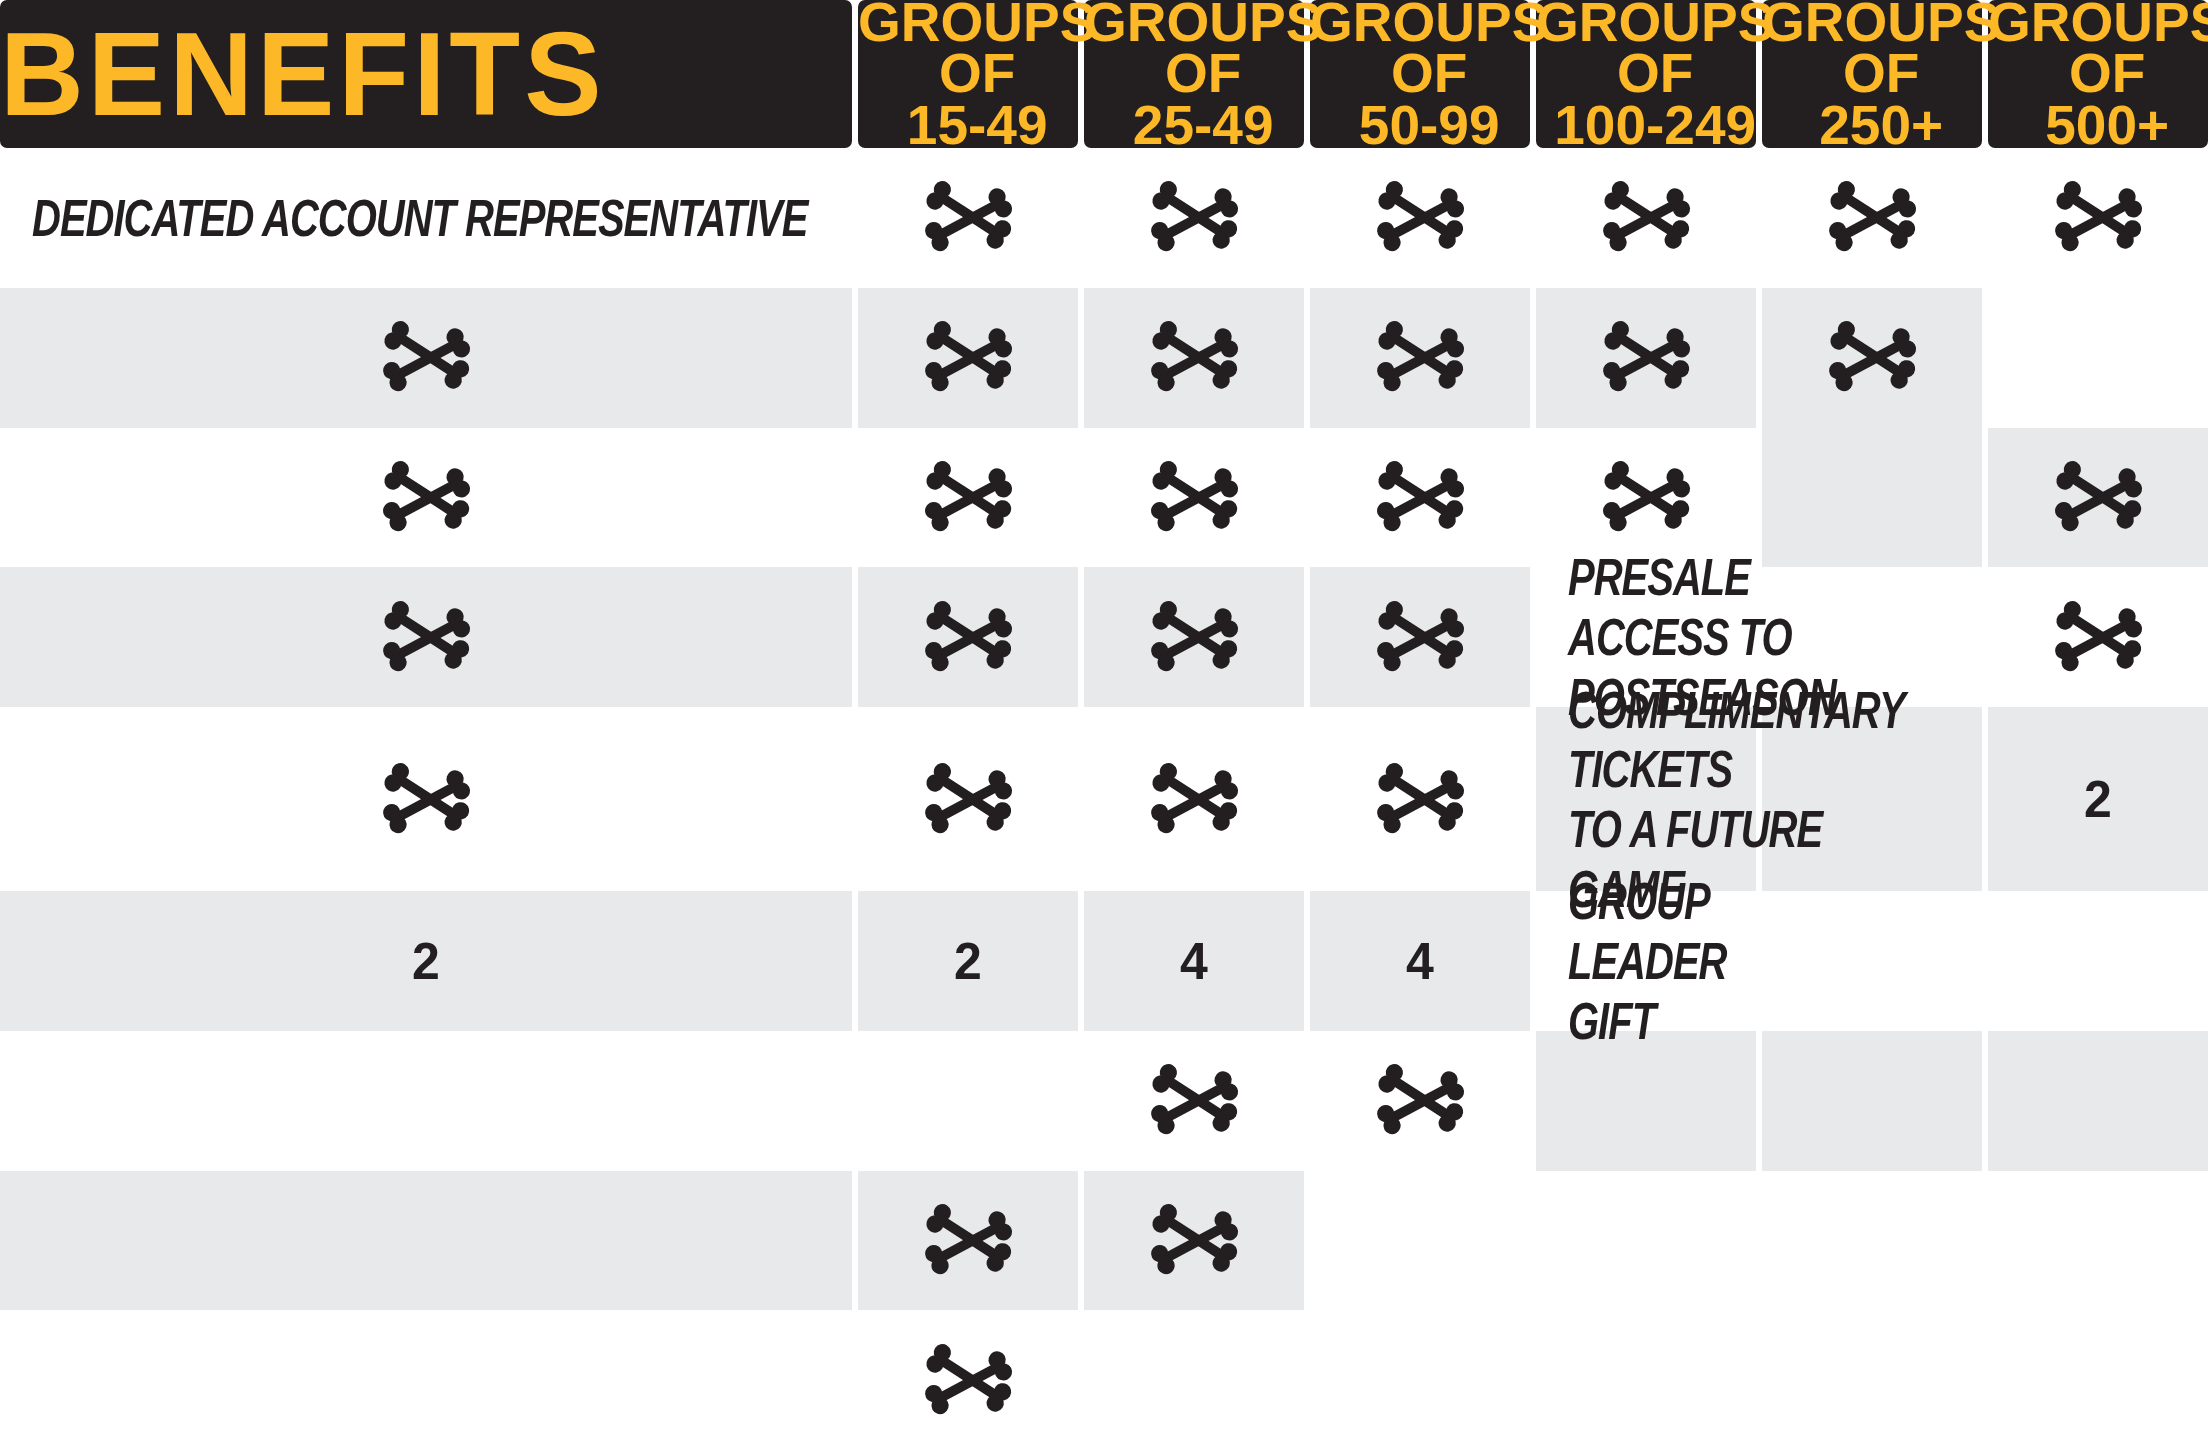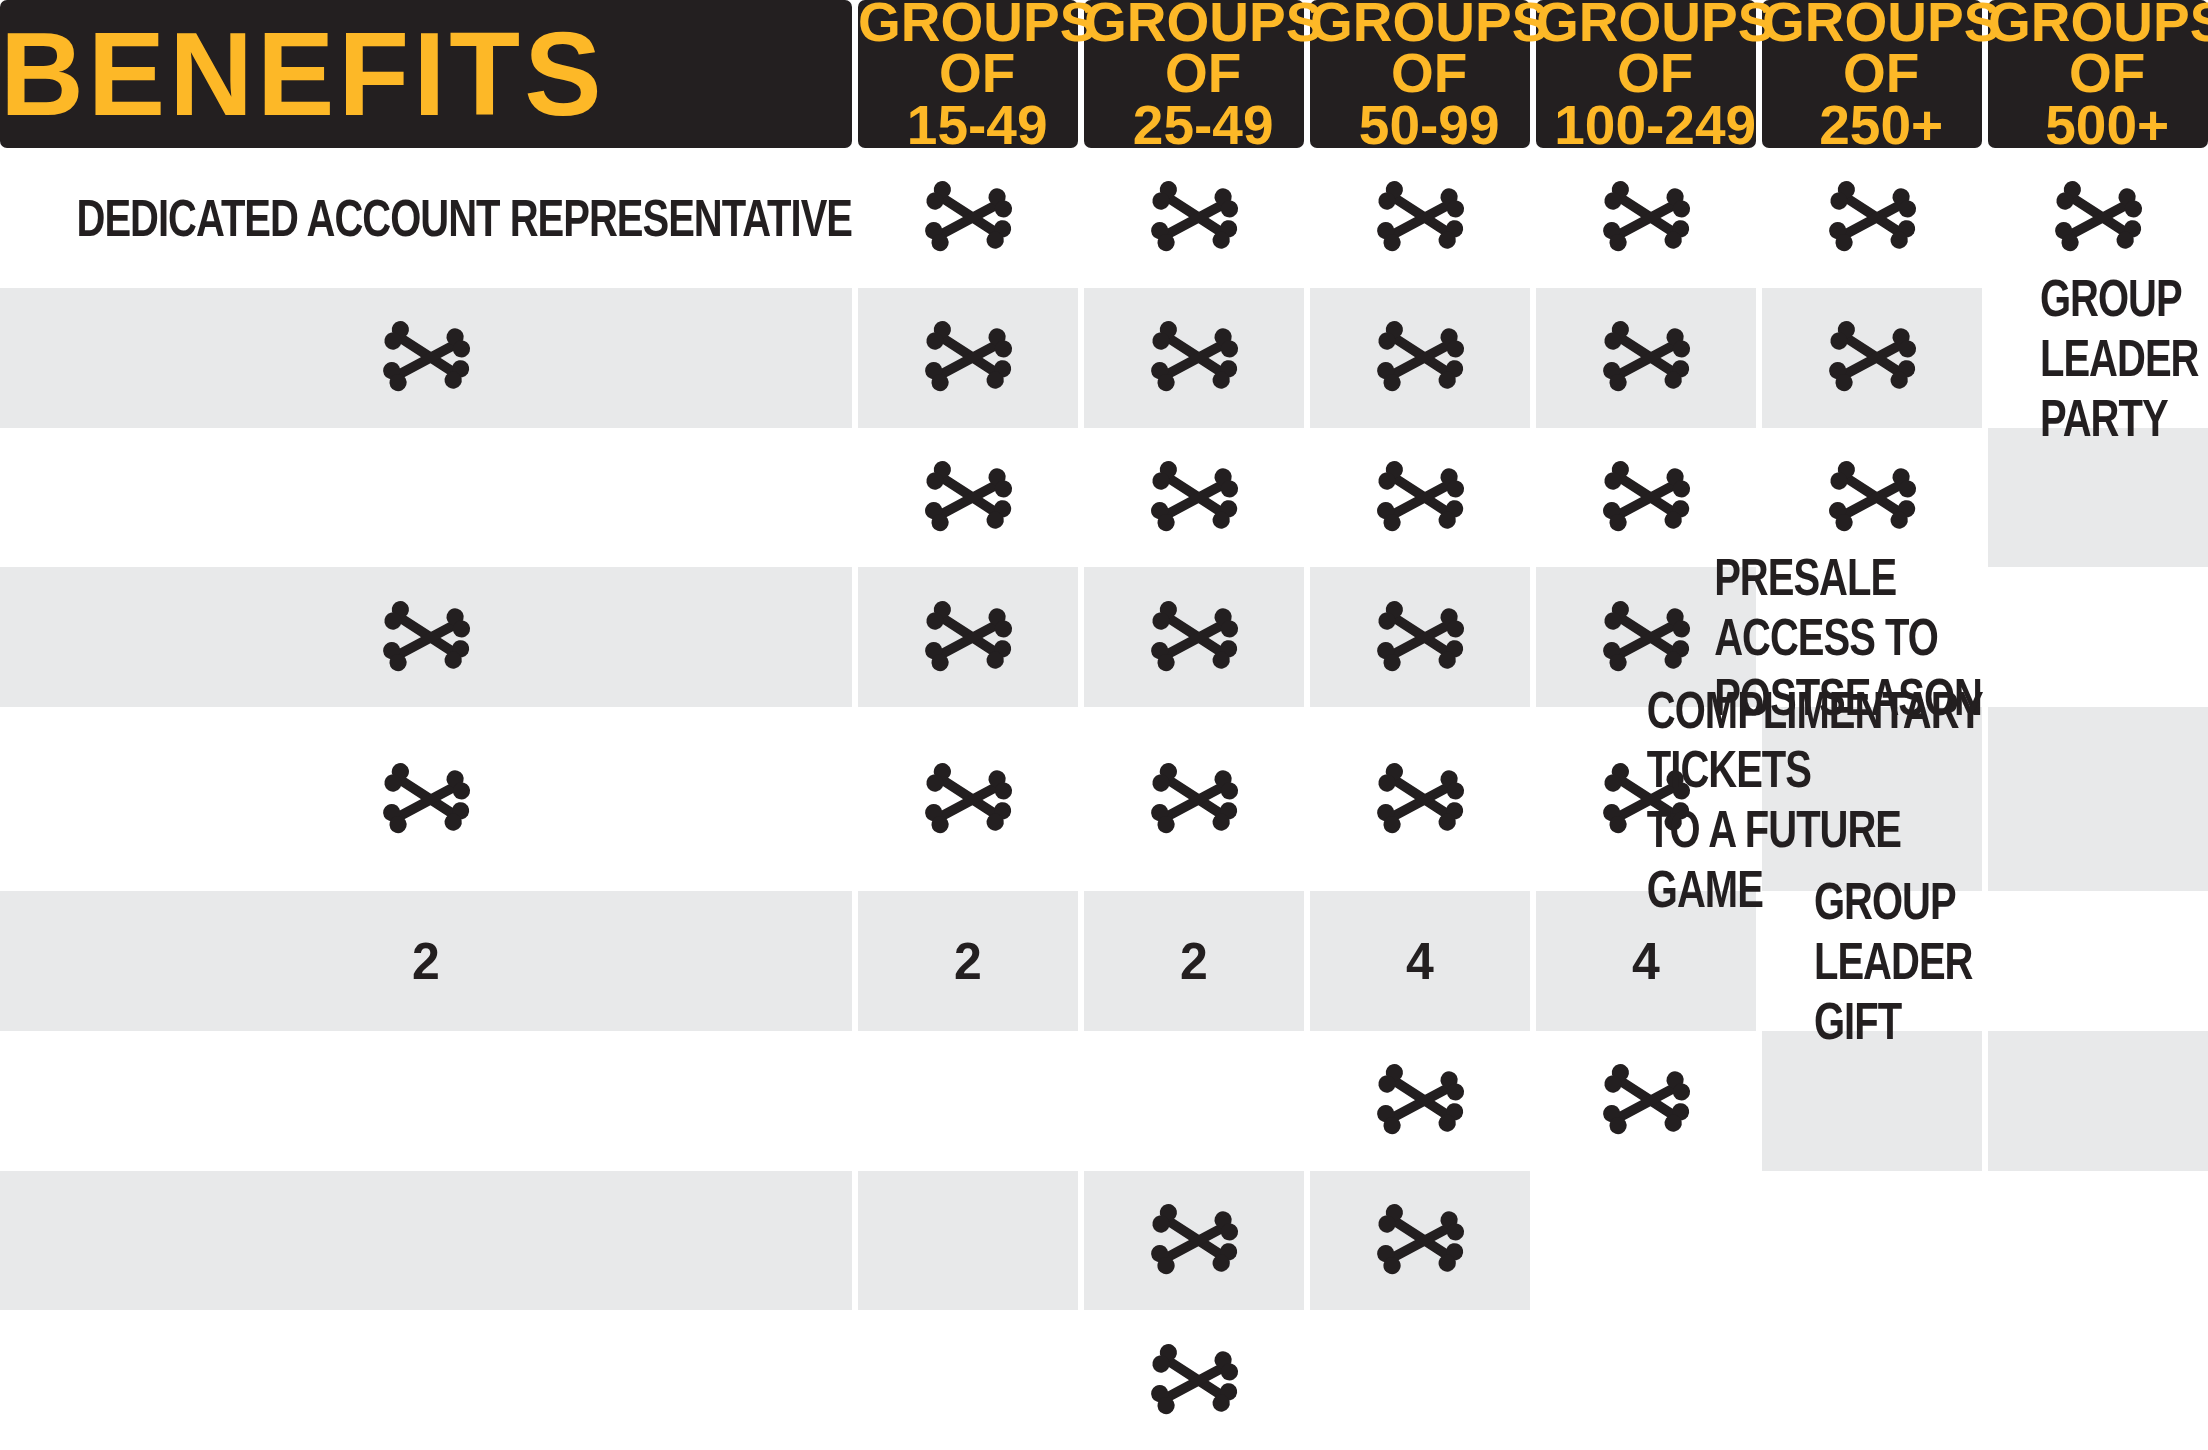--- a/index.html
+++ b/index.html
@@ -41,21 +41,21 @@
     letter-spacing: 0px;
     text-align: center;
     white-space: pre-line;
     transform: scaleY(1.0);
   }
   .cell {
     display: flex; align-items: center; justify-content: center;
     background: transparent;
   }
   .cell.shaded { background: var(--shade, #E8E9EA); }
-  .label-cell { justify-content: flex-end; padding-left: 52px; }
+  .label-cell { justify-content: flex-start; padding-left: 32px; font-style: italic; }
   .label-wrap {
     display: flex; flex-direction: column; align-items: flex-start;
     transform: scaleY(1.3);
     transform-origin: left center;
   }
   .label {
     font-weight: 700;
     font-size: 40px;
     letter-spacing: -1px;
     line-height: 1.15;
@@ -355,25 +355,20 @@
           <g transform="rotate(-28 66 47)">
             <rect x="15" y="40.8" width="90" height="12.4" rx="6.2"></rect>
             <circle cx="15" cy="38.5" r="10.8"></circle>
             <circle cx="15" cy="55.5" r="10.8"></circle>
             <circle cx="105" cy="38.5" r="10.8"></circle>
             <circle cx="105" cy="55.5" r="10.8"></circle>
           </g>
         </g>
       </svg>
     </div>
-    <div class="cell label-cell">
-      <div class="label-wrap">
-        <div class="label">GROUP LEADER PARTY</div>
-      </div>
-    </div>
     <div class="cell"></div>
     <div class="cell">
       <svg class="bone" width="96" height="75" viewBox="0 0 120 94" overflow="visible">
         <g fill="#231F20">
           <g transform="rotate(33 66 47)">
             <rect x="15" y="40.8" width="90" height="12.4" rx="6.2"></rect>
             <circle cx="15" cy="38.5" r="10.8"></circle>
             <circle cx="15" cy="55.5" r="10.8"></circle>
             <circle cx="105" cy="38.5" r="10.8"></circle>
             <circle cx="105" cy="55.5" r="10.8"></circle>

